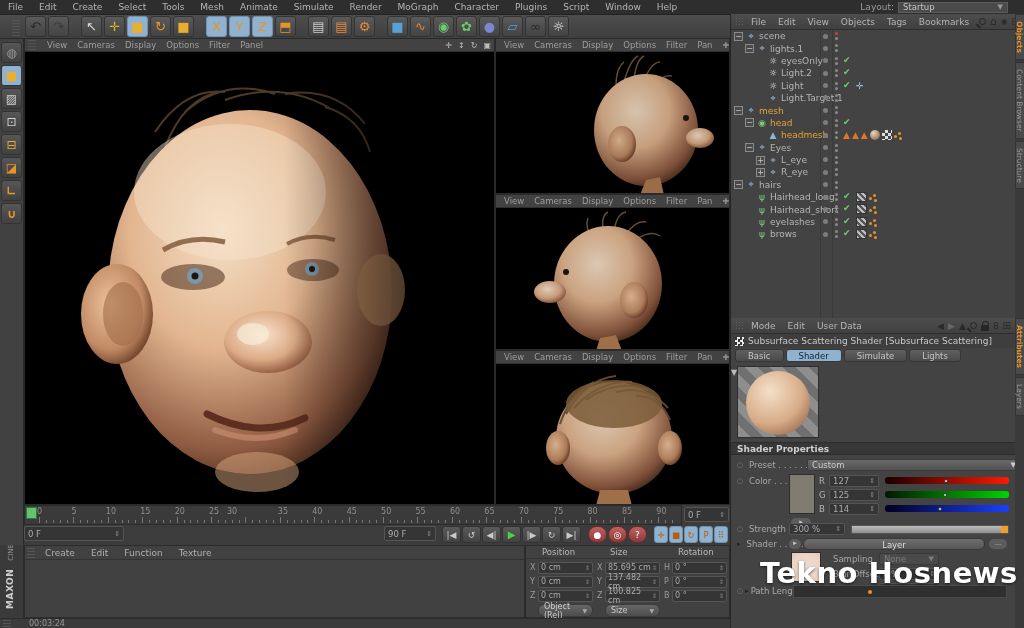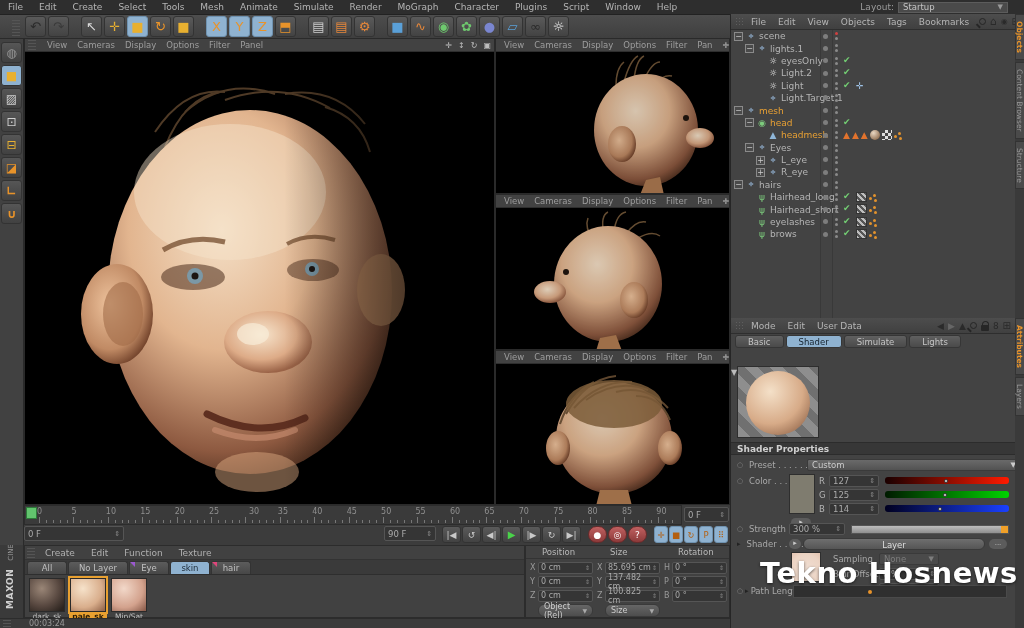--- a/index.html
+++ b/index.html
@@ -473,21 +473,21 @@
   </div>
 
   <div id="ruler" class="abs">
     <div id="playhead"></div>
   <span class="rlabel" style="left: 12px;">0</span>
       <span class="rlabel" style="left: 46.4086px;">5</span>
       <span class="rlabel" style="left: 80.8172px;">10</span>
       <span class="rlabel" style="left: 115.226px;">15</span>
       <span class="rlabel" style="left: 149.634px;">20</span>
       <span class="rlabel" style="left: 184.043px;">25</span>
-      <span class="rlabel" style="left: 224px;">30</span>
+      <span class="rlabel" style="left: 202px;">30</span>
       <span class="rlabel" style="left: 252.86px;">35</span>
       <span class="rlabel" style="left: 287.269px;">40</span>
       <span class="rlabel" style="left: 321.677px;">45</span>
       <span class="rlabel" style="left: 356.086px;">50</span>
       <span class="rlabel" style="left: 390.495px;">55</span>
       <span class="rlabel" style="left: 424.903px;">60</span>
       <span class="rlabel" style="left: 459.312px;">65</span>
       <span class="rlabel" style="left: 493.72px;">70</span>
       <span class="rlabel" style="left: 528.129px;">75</span>
       <span class="rlabel" style="left: 562.538px; text-align: center;">80</span>
@@ -627,41 +627,20 @@
   <div id="matman" class="abs">
     <div id="mat-menus">
       <div class="tgrip" style="height:10px;margin:0 2px"></div>
       <div style="display:flex">
           <span class="menu-item">Create</span>
           <span class="menu-item">Edit</span>
           <span class="menu-item">Function</span>
           <span class="menu-item">Texture</span>
         </div>
     </div>
-    <div id="mat-tabs">
-        <div class="ltab">All</div>
-        <div class="ltab">No Layer</div>
-        <div class="ltab">Eye<span class="corner" style="border-top-color: rgb(155, 89, 208);"></span></div>
-        <div class="ltab active">skin</div>
-        <div class="ltab">hair<span class="corner" style="border-top-color: rgb(224, 69, 123);"></span></div>
-      </div>
-    <div id="mat-thumbs">
-        <div class="mat">
-          <div class="ball dark"></div>
-          <div class="mname">dark_sk</div>
-        </div>
-        <div class="mat selected">
-          <div class="ball pale"></div>
-          <div class="mname">pale_sk</div>
-        </div>
-        <div class="mat">
-          <div class="ball pink"></div>
-          <div class="mname">Mip/Sat</div>
-        </div>
-      </div>
   </div>
 
   <div id="coords" class="abs">
     <div style="display:flex;align-items:center;height:13px;border-bottom:1px solid #333">
       <div class="tgrip" style="height:9px;margin:0 3px"></div>
       <div id="coord-headers" style="display:flex;flex:1">
           <span class="chead" style="width: 68px;">Position</span>
           <span class="chead" style="width: 68px;">Size</span>
           <span class="chead" style="width: 68px;">Rotation</span>
         </div>
@@ -1029,20 +1008,24 @@
           </div>
         <div class="hicons">
           <span>◀</span>
           <span style="color:#666">▶</span>
           <span>▲</span>
           <span class="ic-lens"></span>
           <span class="ic-lock"></span>
           <span>8</span>
           <span style="font-size:10px">⊞</span>
         </div>
+      </div>
+      <div id="attr-title">
+        <span class="mini-checker"></span>
+        <span>Subsurface Scattering Shader [Subsurface Scattering]</span>
       </div>
       <div id="attr-tabs">
           <div class="atab">Basic</div>
           <div class="atab active">Shader</div>
           <div class="atab">Simulate</div>
           <div class="atab">Lights</div>
         </div>
       <span id="prev-arrow">▼</span>
       <div id="attr-preview">
           <div class="sph"></div>

